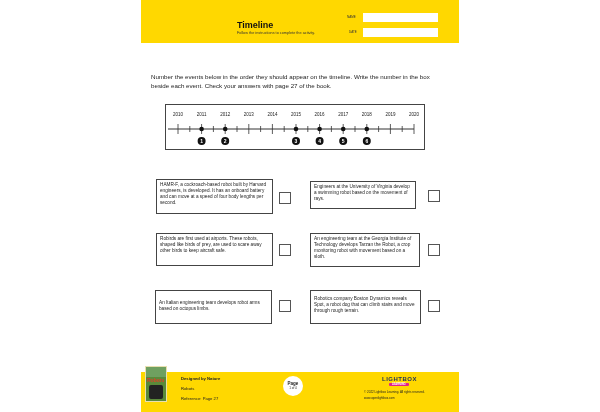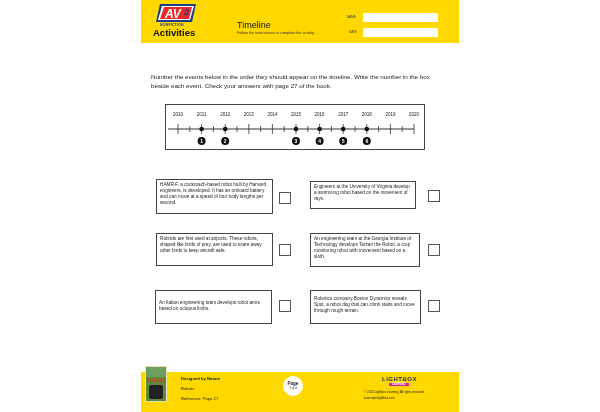--- a/index.html
+++ b/index.html
@@ -3,21 +3,21 @@
 <meta charset="utf-8">
 <style>
   html, body { margin:0; padding:0; }
   body { width:600px; height:412px; background:#ffffff; position:relative; overflow:hidden; font-family:"Liberation Sans", sans-serif; color:#222; }
   .page { position:absolute; left:141px; top:0; width:318px; height:412px; background:#fff; }
   .header { position:absolute; left:0; top:0; width:318px; height:43px; background:#FFD800; }
   .logo { position:absolute; left:9px; top:4px; width:54px; height:36px; }
   .logo-av { position:absolute; left:6px; top:0; width:42px; height:20px; }
   .logo-sub { position:absolute; left:10px; top:19px; font-size:3.5px; font-weight:bold; color:#1a3c8f; letter-spacing:0.2px; }
   .logo-act { position:absolute; left:3px; top:23px; font-size:9.5px; font-weight:bold; color:#111; white-space:nowrap; }
-  .title { position:absolute; left:96px; top:20px; font-size:9px; font-weight:normal; color:#111; }
+  .title { position:absolute; left:96px; top:20px; font-size:9px; font-weight:bold; color:#111; }
   .subtitle { position:absolute; left:96px; top:31px; font-size:3.8px; color:#333; white-space:nowrap; }
   .field-label { position:absolute; font-size:3px; color:#333; }
   .field { position:absolute; left:222px; width:75px; height:9px; background:#fff; }
   .instr { position:absolute; left:10px; top:72px; width:295px; font-size:6.2px; line-height:9px; color:#222; }
   .tlbox { position:absolute; left:24px; top:104px; width:258px; height:44px; border:1.2px solid #444; }
   .tlbox svg { position:absolute; left:0; top:0; }
   .event { position:absolute; border:1px solid #444; font-size:4.7px; line-height:6px; padding:2px 3px; box-sizing:border-box; color:#222; background:#fff; }
   .ansbox { position:absolute; width:12px; height:12px; border:1px solid #555; background:#fff; box-sizing:border-box; }
   .footer { position:absolute; left:0; top:372px; width:318px; height:40px; background:#FFD800; }
   .cover { position:absolute; left:4px; top:366px; width:22px; height:36px; background:#5a8a3a; border:1px solid #e8e0b0; box-sizing:border-box; overflow:hidden; }
@@ -31,31 +31,20 @@
   .lb-logo { position:absolute; left:241px; top:376px; font-size:6px; font-weight:bold; color:#1b2c5a; letter-spacing:0.5px; }
   .lb-sub { position:absolute; left:248px; top:383px; font-size:2.6px; font-weight:bold; color:#fff; background:#e0218a; padding:0 3px; border-radius:1px; }
   .lb-copy { position:absolute; left:223px; top:390px; font-size:3px; color:#222; white-space:nowrap; }
   .lb-url { position:absolute; left:223px; top:396px; font-size:3px; color:#222; white-space:nowrap; }
 </style>
 </head>
 <body>
 
 <div class="page">
   <div class="header">
-    <div class="logo">
-      <svg class="logo-av" viewBox="0 0 42 20">
-        <polygon points="4,0 40,0 36,18 0,18" fill="#1a3c8f"></polygon>
-        <polygon points="6,2 38,2 34,16 2,16" fill="#ffffff"></polygon>
-        <polygon points="8,3 36,3 33,15 4,15" fill="#e32b2b"></polygon>
-        <text x="9" y="14" font-size="12" font-weight="bold" font-style="italic" fill="#fff" font-family="Liberation Sans, sans-serif">AV</text>
-        <text x="28" y="11" font-size="9" font-weight="bold" fill="#1a3c8f" font-family="Liberation Sans, sans-serif">2</text>
-      </svg>
-      <span class="logo-sub">NONFICTION</span>
-      <span class="logo-act">Activities</span>
-    </div>
     <div class="title">Timeline</div>
     <div class="subtitle">Follow the instructions to complete the activity.</div>
     <span class="field-label" style="left:206px;top:15px;">NAME</span>
     <div class="field" style="top:13px;"></div>
     <span class="field-label" style="left:208px;top:30px;">DATE</span>
     <div class="field" style="top:28px;"></div>
   </div>
 
   <div class="instr">Number the events below in the order they should appear on the timeline. Write the number in the box beside each event. Check your answers with page 27 of the book.</div>
 

